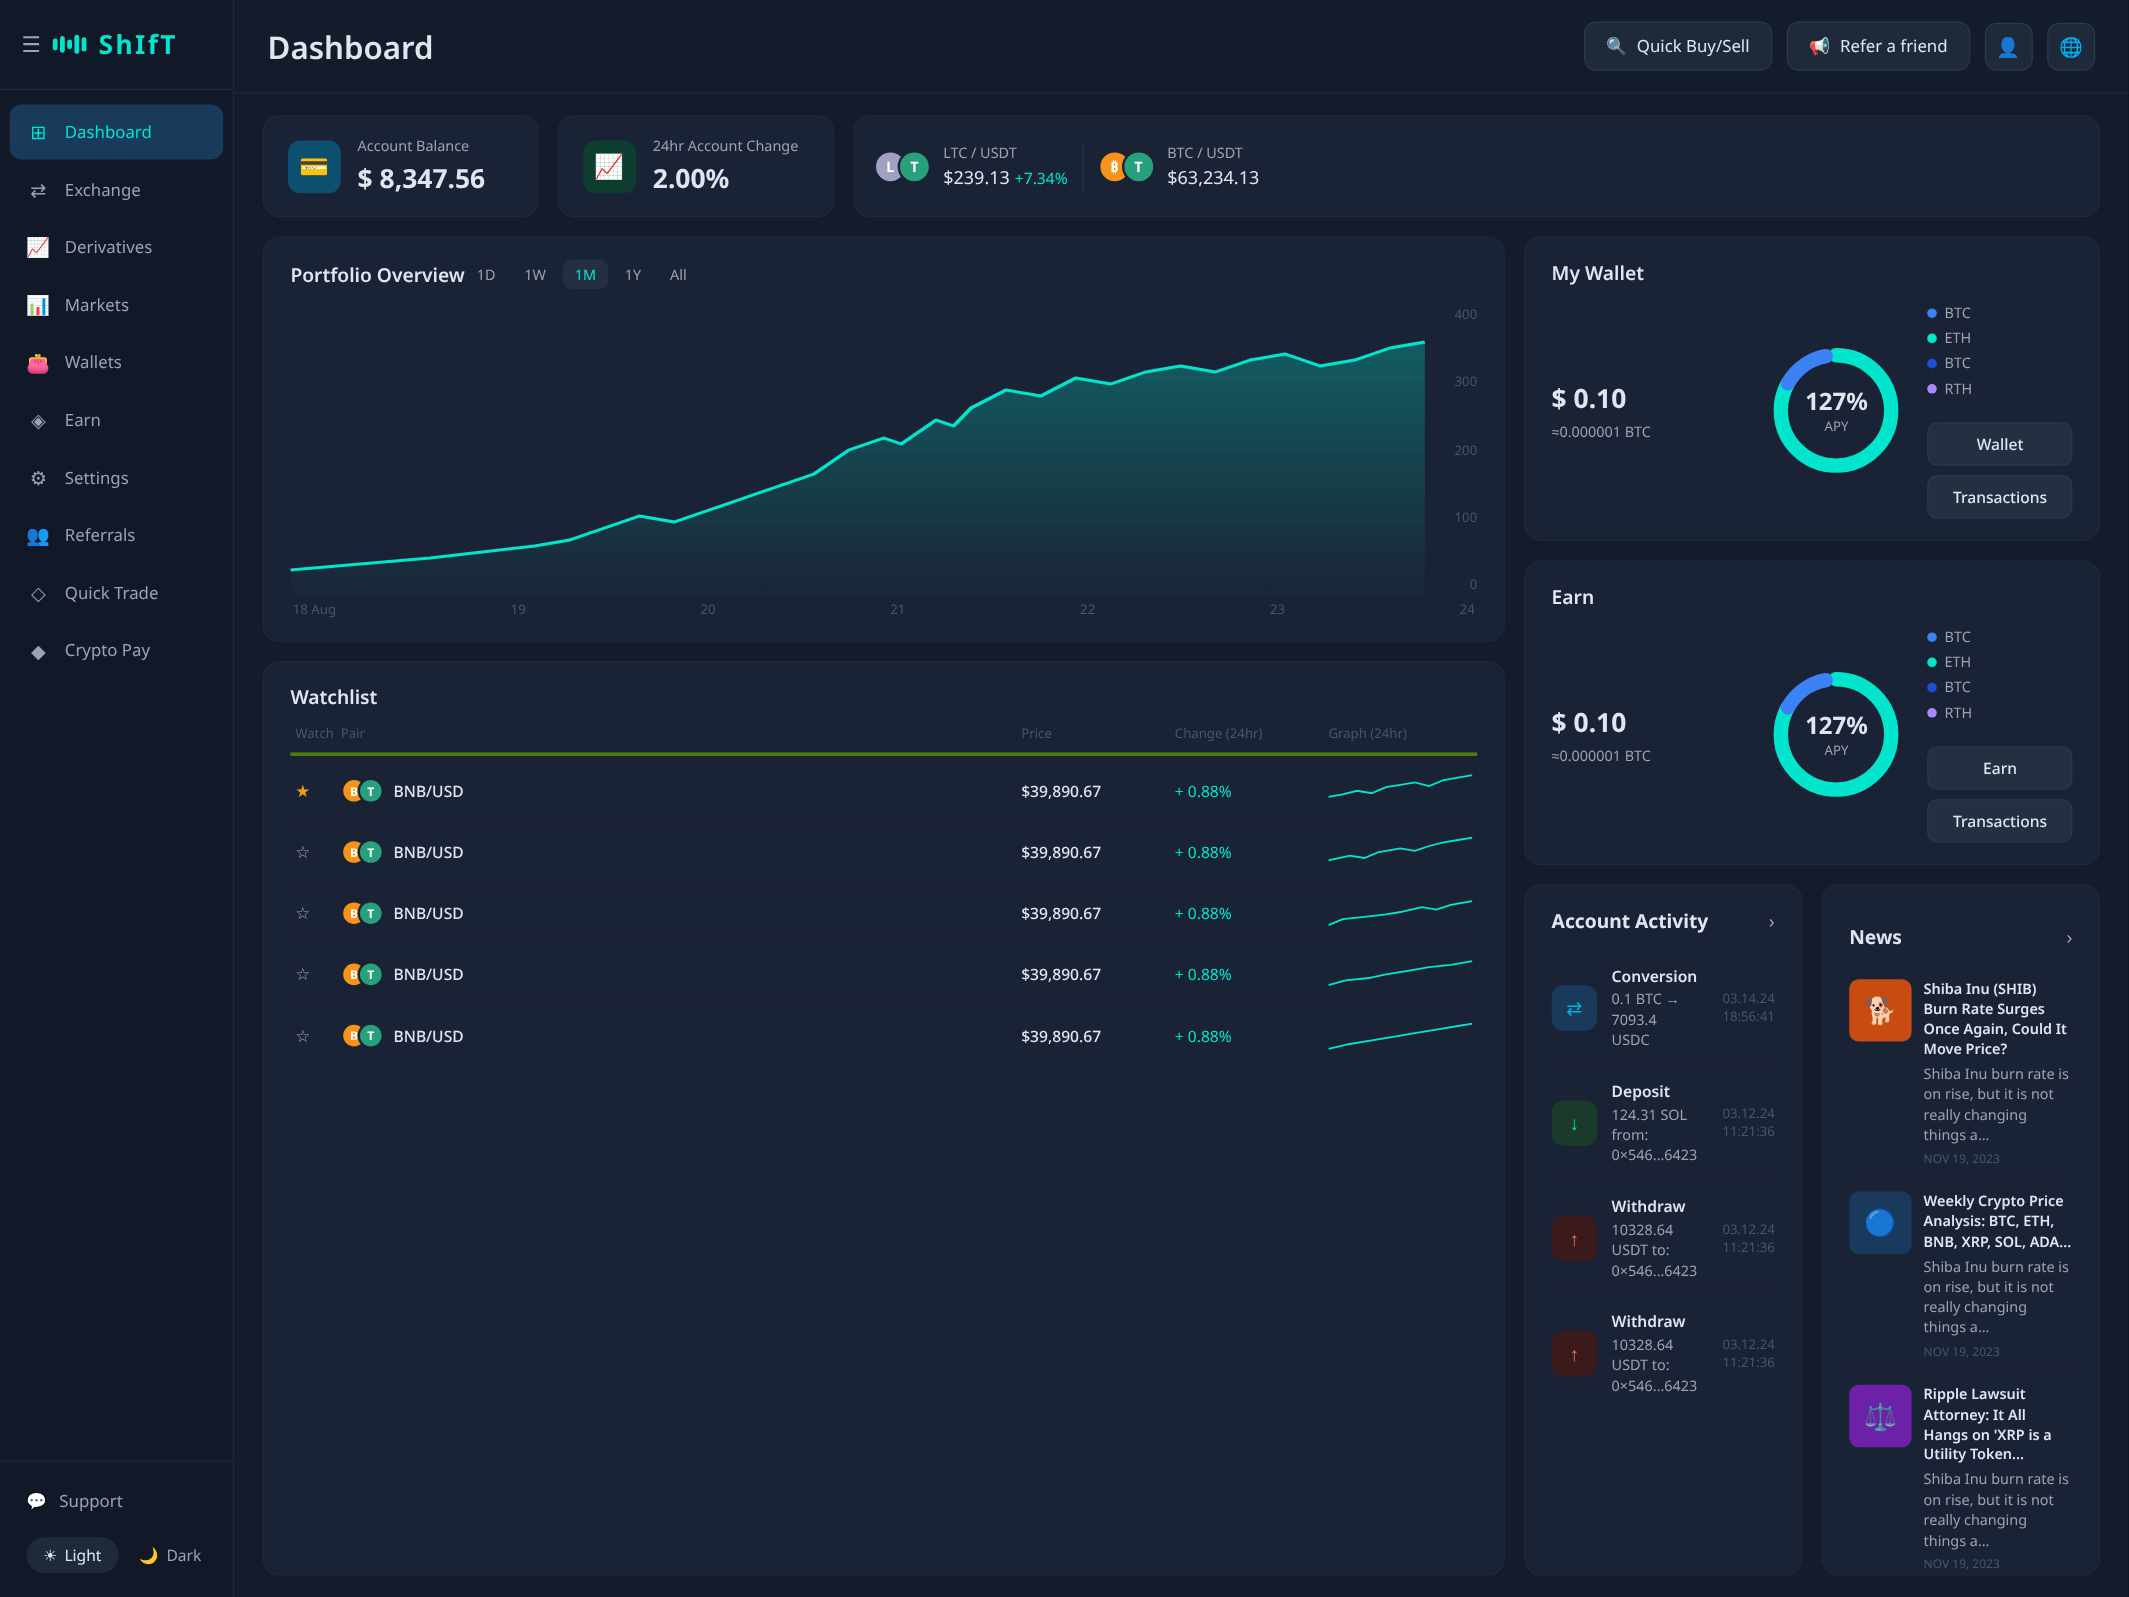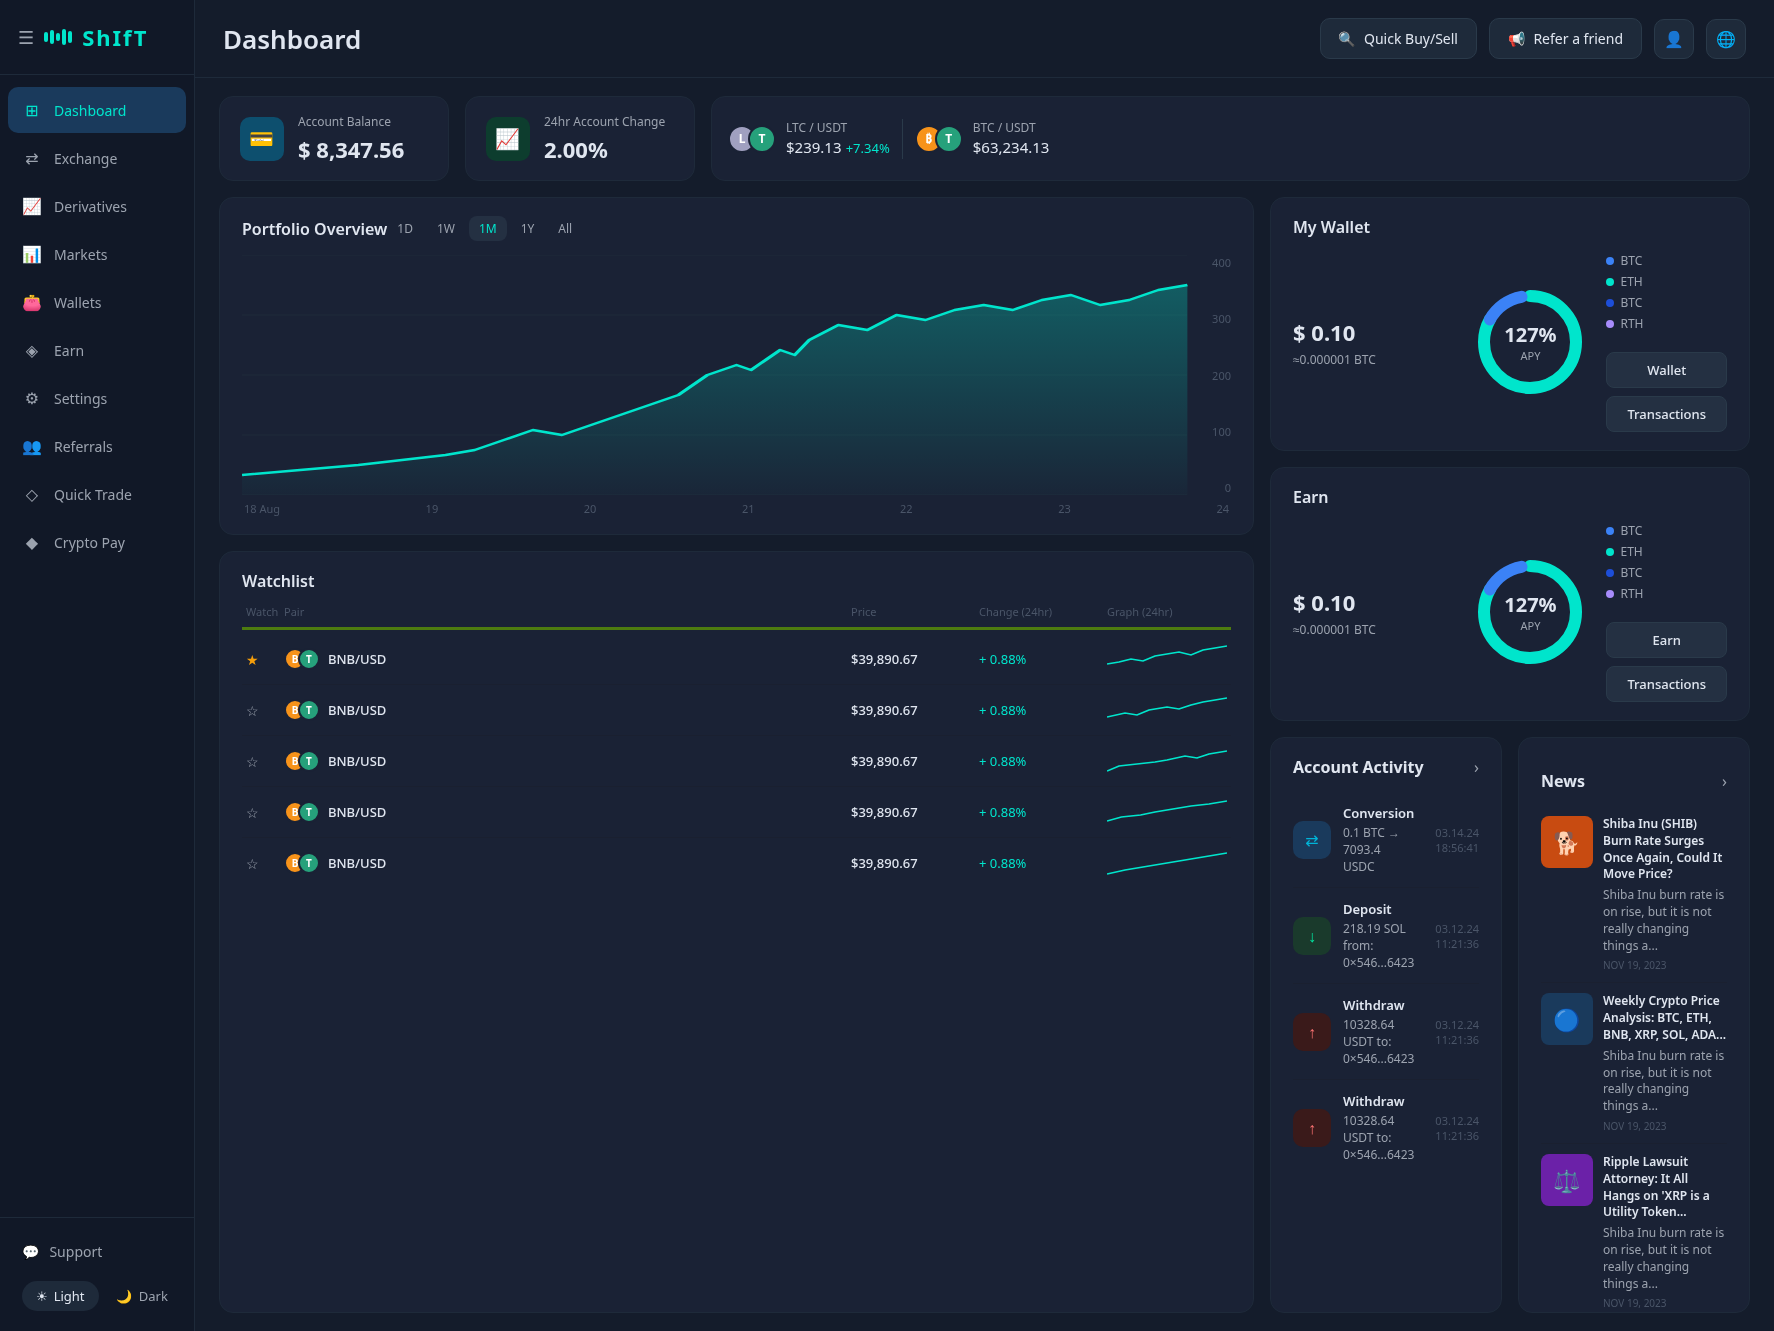--- a/index.html
+++ b/index.html
@@ -823,21 +823,21 @@
                 <div class="activity-type">Conversion</div>
                 <div class="activity-sub">0.1 BTC → 7093.4 USDC</div>
               </div>
               <div class="activity-time">03.14.24 18:56:41</div>
             </div>
 
             <div class="activity-item">
               <div class="activity-icon deposit">↓</div>
               <div class="activity-details">
                 <div class="activity-type">Deposit</div>
-                <div class="activity-sub">218.19 SOL   from:  0×546...6423</div>
+                <div class="activity-sub">124.31 SOL   from:  0×546...6423</div>
               </div>
               <div class="activity-time">03.12.24 11:21:36</div>
             </div>
 
             <div class="activity-item">
               <div class="activity-icon withdraw">↑</div>
               <div class="activity-details">
                 <div class="activity-type">Withdraw</div>
                 <div class="activity-sub">10328.64 USDT  to:  0×546...6423</div>
               </div>

